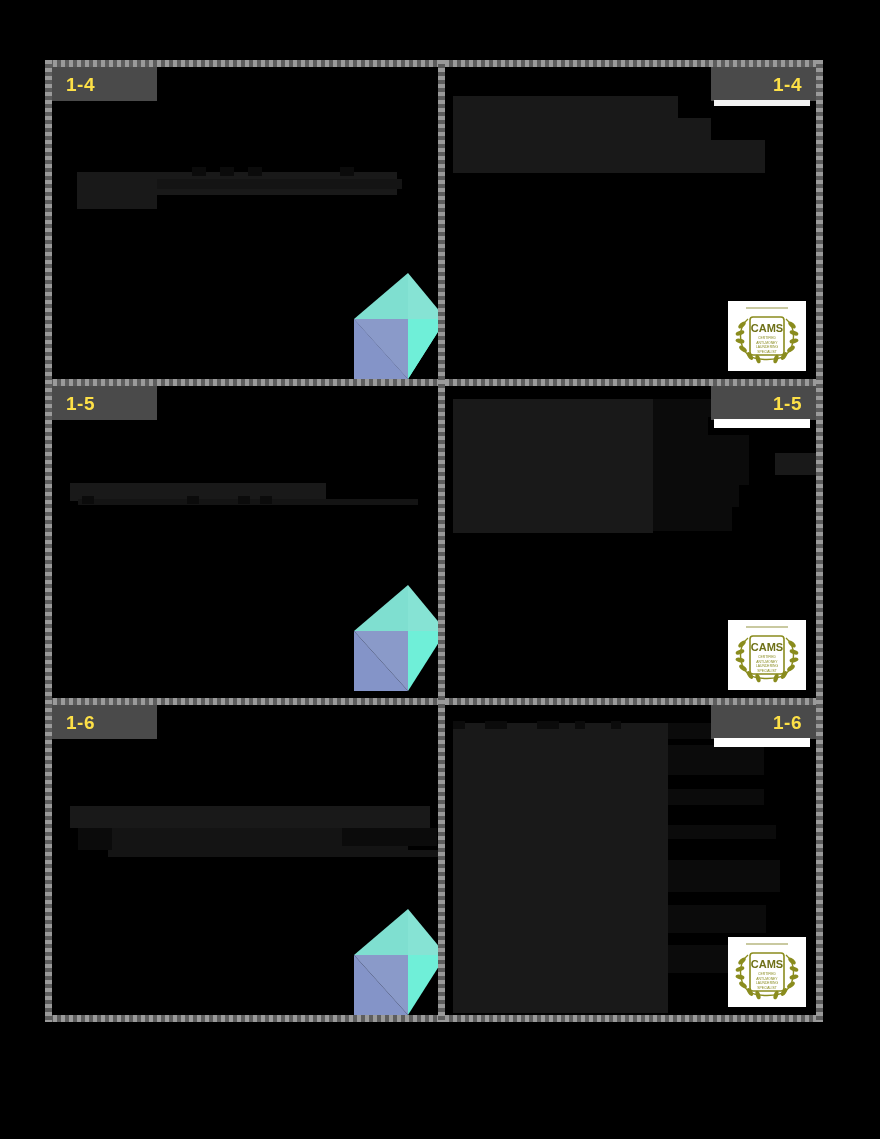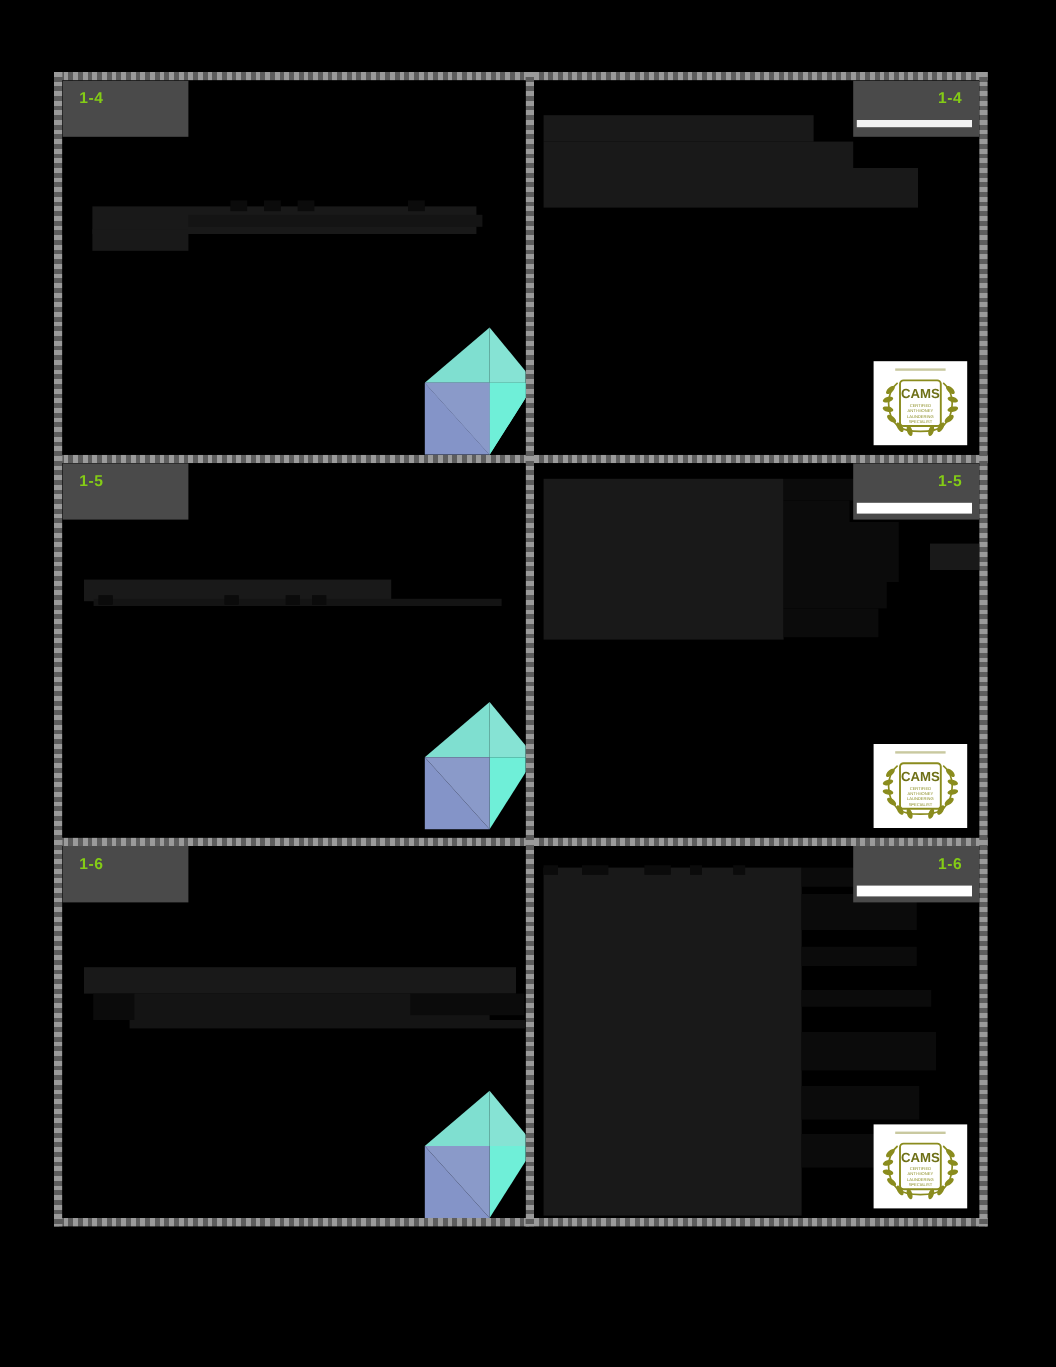--- a/index.html
+++ b/index.html
@@ -33,25 +33,25 @@
   .slide.right{left:400px;width:371px;}
 
   .row1{top:7px;height:312px;}
   .row2{top:326px;height:312px;}
   .row3{top:645px;height:310px;}
 
   
   .badge{
     position:absolute;top:0;
     background:#4a4a4a;
-    color:#84cc16;
-    font-size:13px;
+    color:#fde047;
+    font-size:19px;
     font-weight:bold;
     letter-spacing:.5px;
-    padding:8px 14px 26px 14px;
+    padding:8px 14px 7px 14px;
     line-height:1;
     box-sizing:border-box;
     min-width:105px;
   }
   .badge.bl{left:0;text-align:left;}
   .badge.br{right:0;text-align:right;}
 
   
   .white-bar{
     position:absolute;right:6px;

